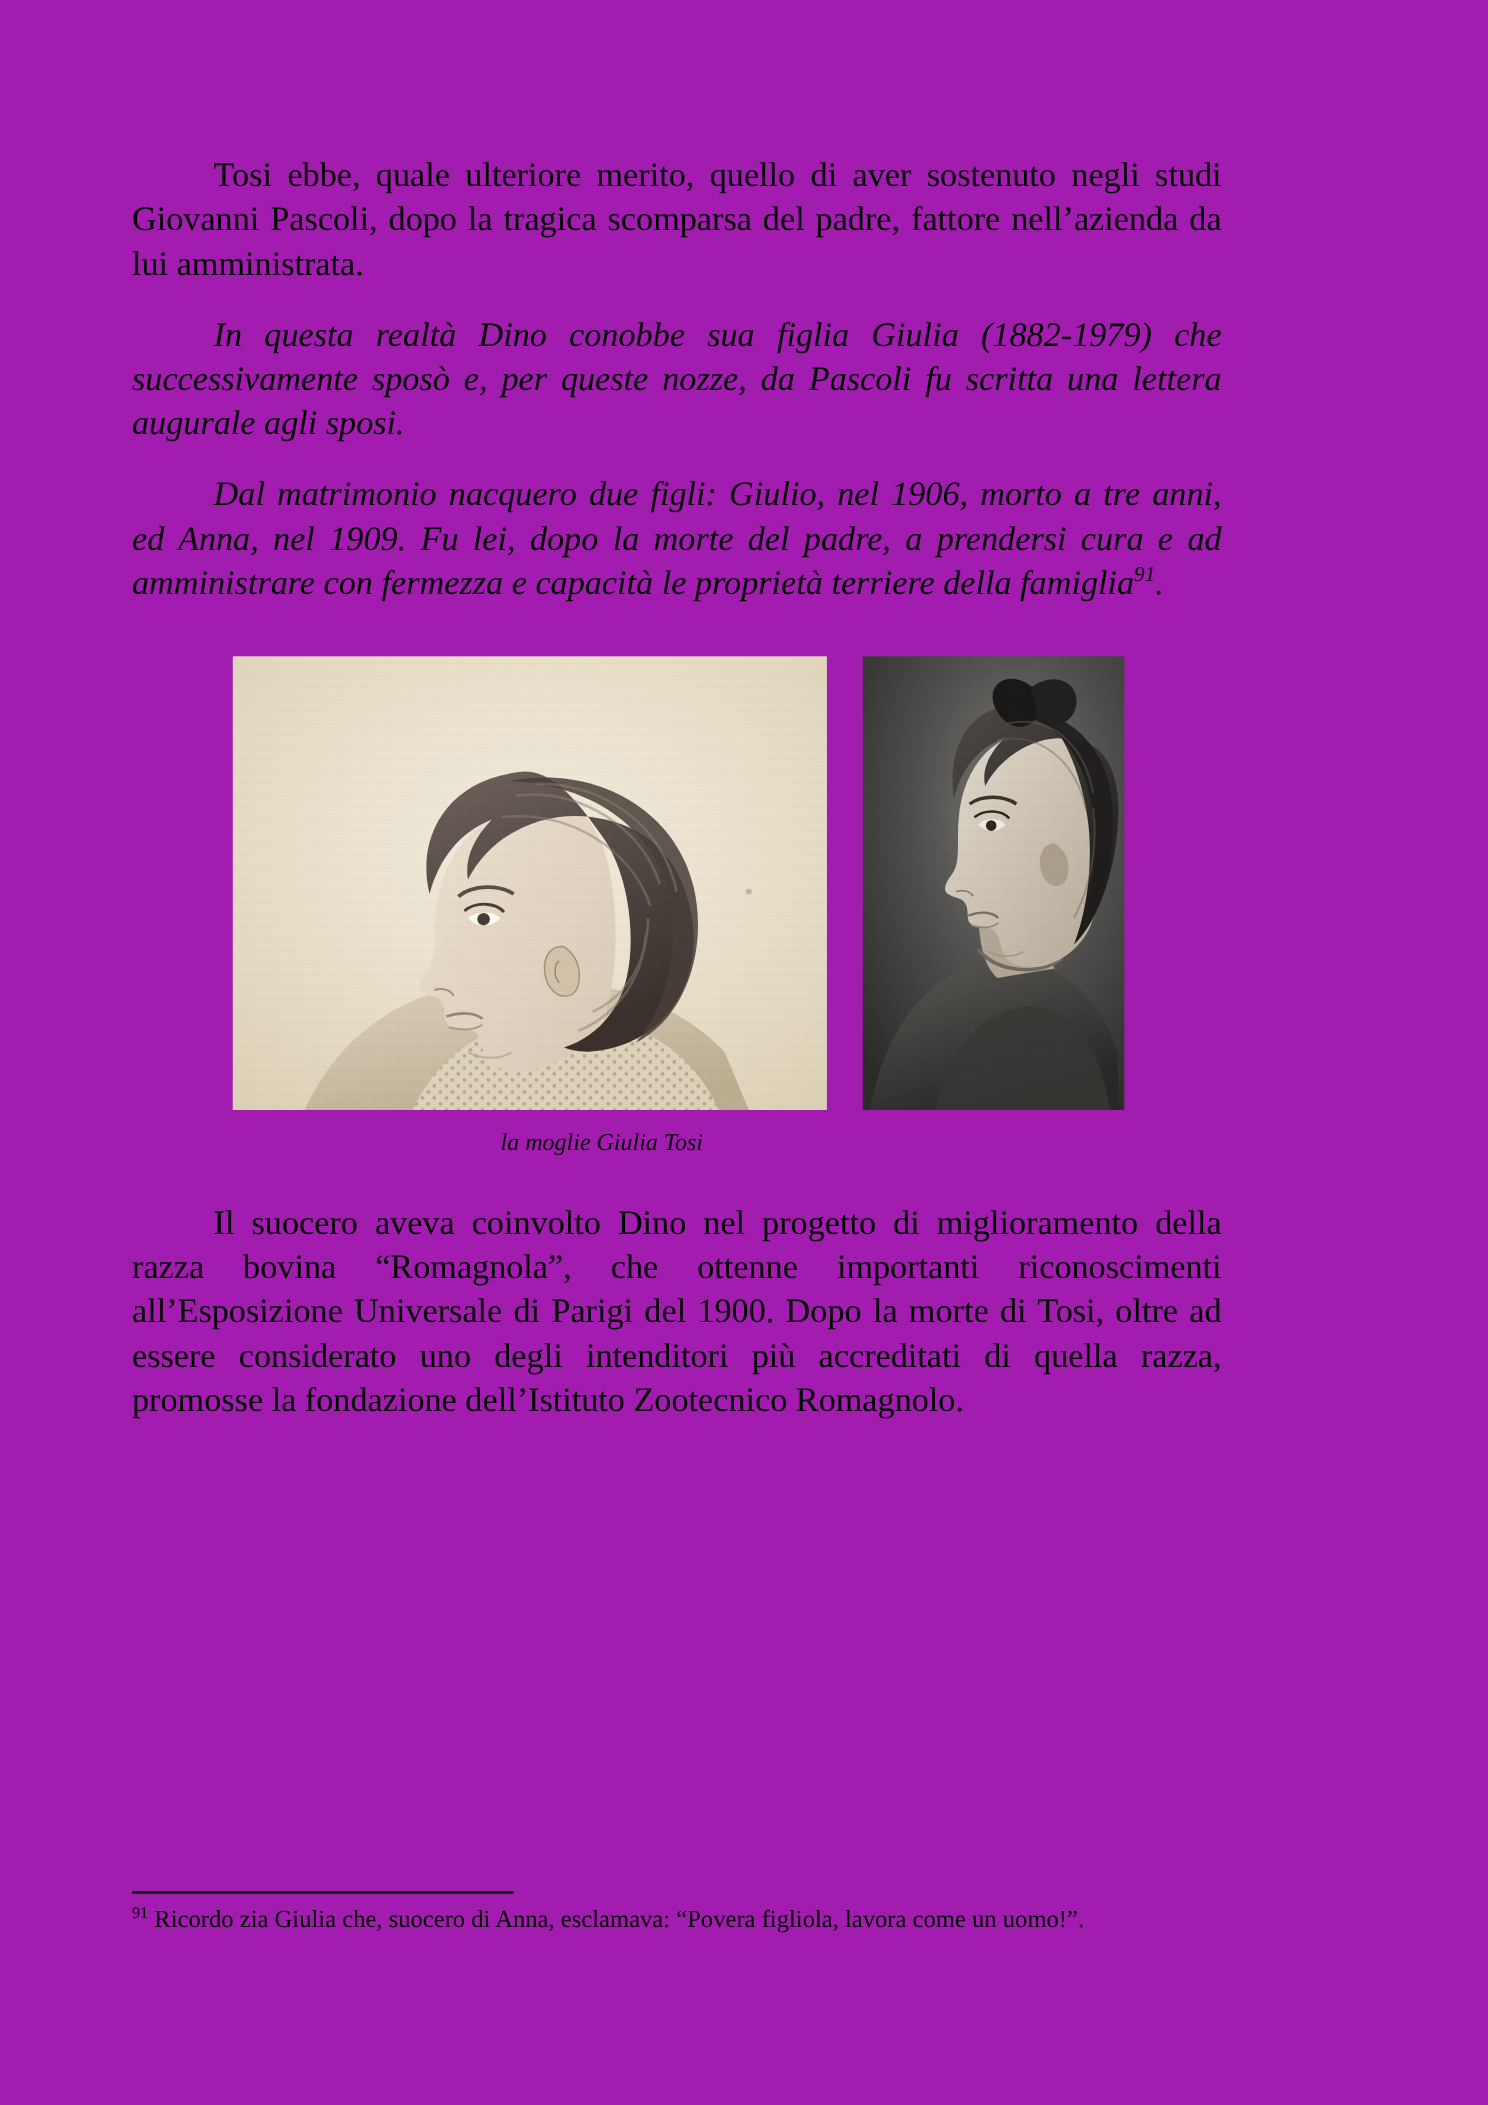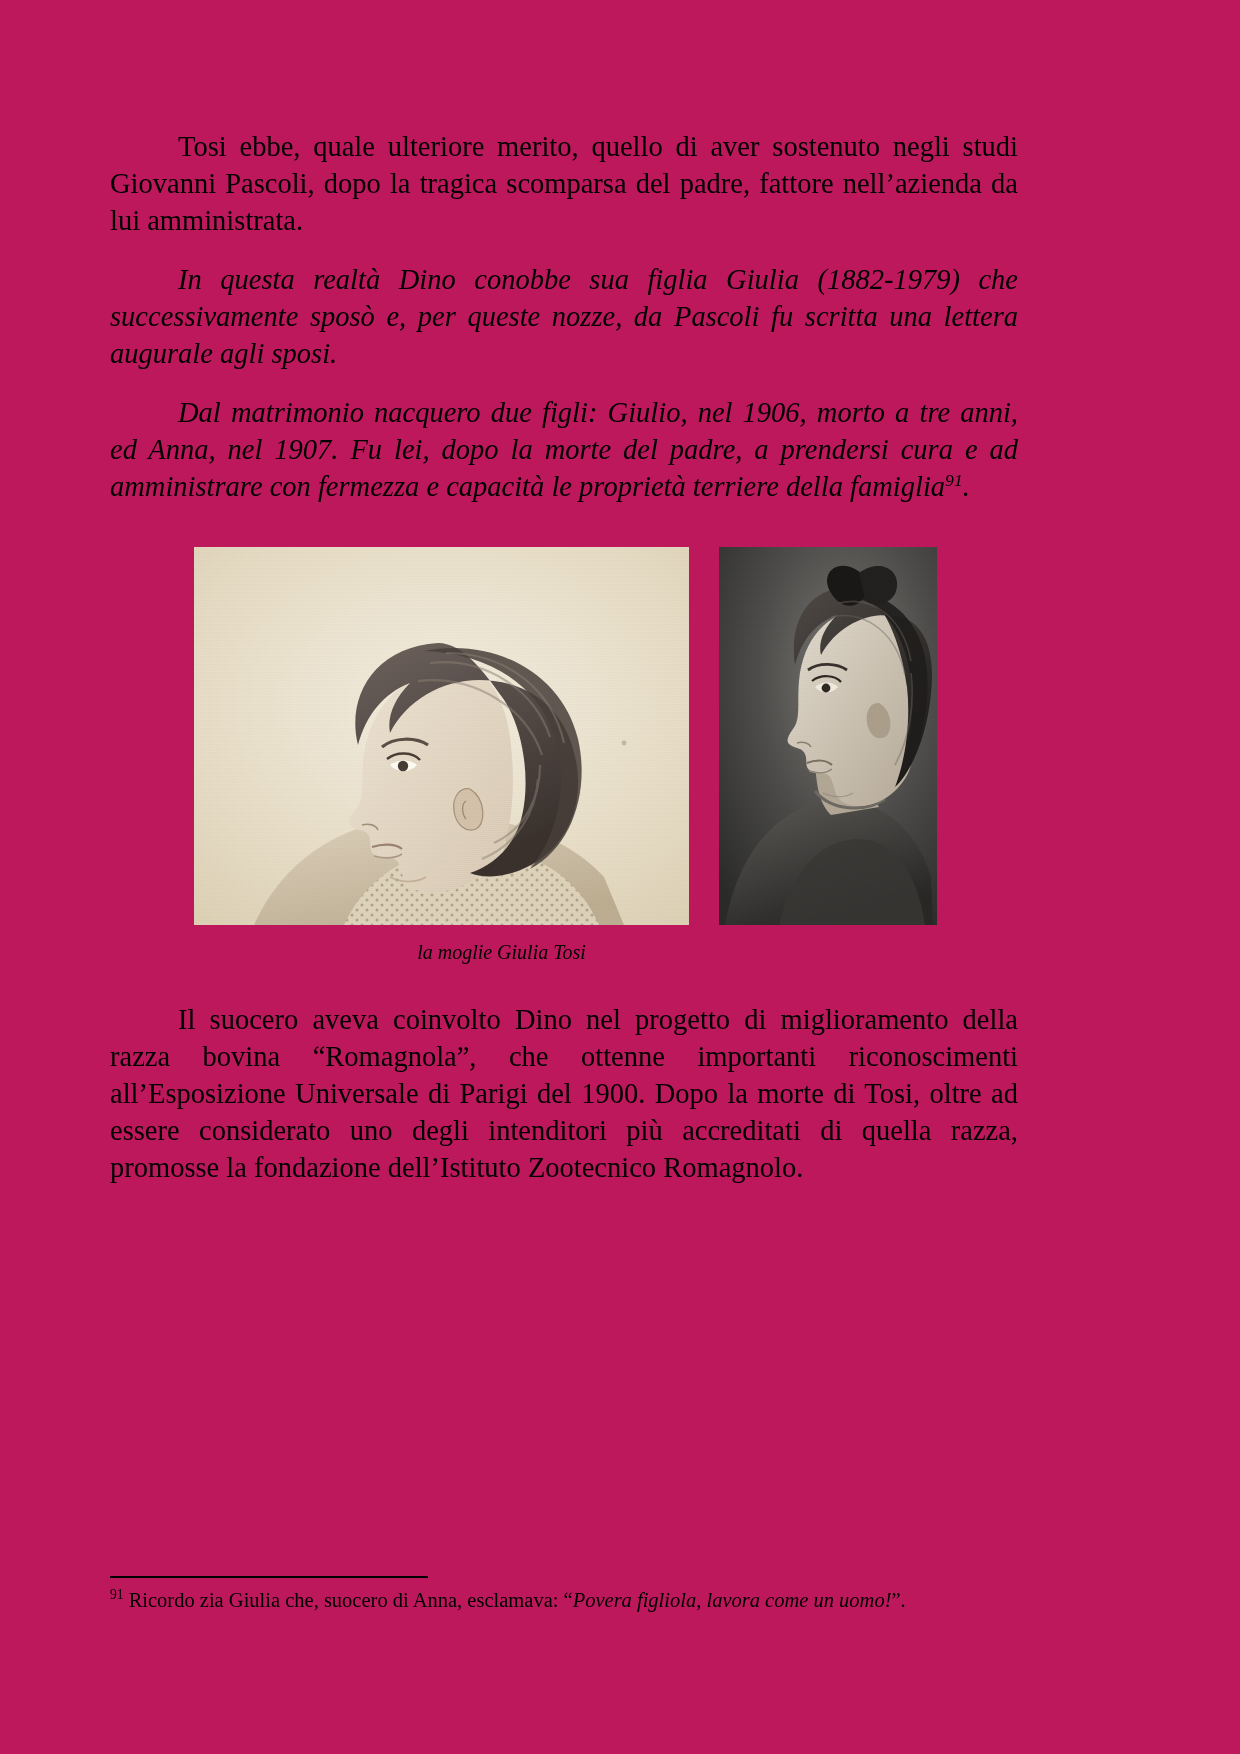--- a/index.html
+++ b/index.html
@@ -13,21 +13,21 @@
     height: 1754px;
     position: relative;
     font-family: "Liberation Serif", "DejaVu Serif", serif;
     color: #000000;
     overflow: hidden;
   }
 
   .page {
     position: absolute;
     inset: 0;
-    background: #be185d;
+    background: #a21caf;
   }
 
   .content {
     position: absolute;
     left: 110px;
     top: 128px;
     width: 908px;
   }
 
   p.body-par {
@@ -131,21 +131,21 @@
   .footnote-text {
     font-size: 20.5px;
     line-height: 27px;
     text-align: left;
   }
   .footnote-text sup {
     font-size: 0.66em;
     vertical-align: super;
     line-height: 0;
   }
-  .footnote-text .ital { font-style: italic; }
+  .footnote-text .ital { }
 
   
   .page-number {
     position: absolute;
     left: 0;
     top: 1672px;
     width: 1240px;
     text-align: center;
     font-size: 26px;
   }
@@ -154,21 +154,21 @@
 <body>
 
 <div class="page">
 
   <div class="content">
 
     <p class="body-par">Tosi ebbe, quale ulteriore merito, quello di aver sostenuto negli studi Giovanni Pascoli, dopo la tragica scomparsa del padre, fattore nell’azienda da lui amministrata.</p>
 
     <p class="body-par">In questa realtà Dino conobbe sua figlia Giulia (1882-1979) che successivamente sposò e, per queste nozze, da Pascoli fu scritta una lettera augurale agli sposi.</p>
 
-    <p class="body-par"><span>Dal matrimonio nacquero due figli: Giulio, nel 1906, morto a tre anni, ed Anna, nel 1907. Fu lei, dopo la morte del padre, a prendersi cura e ad amministrare con fermezza e capacità le proprietà terriere della famiglia</span><sup class="fnref">91</sup><span>.</span></p>
+    <p class="body-par"><span>Dal matrimonio nacquero due figli: Giulio, nel 1906, morto a tre anni, ed Anna, nel 1909. Fu lei, dopo la morte del padre, a prendersi cura e ad amministrare con fermezza e capacità le proprietà terriere della famiglia</span><sup class="fnref">91</sup><span>.</span></p>
   </div>
 
   <div class="figures">
 
     <div class="figure figure-left">
       <div class="photo photo-sepia">
         <svg viewBox="0 0 495 378" preserveAspectRatio="none" aria-hidden="true">
           <defs>
             <radialGradient id="sepiaBg" cx="50%" cy="42%" r="78%">
               <stop offset="0%" stop-color="#f2ecdd"></stop>

